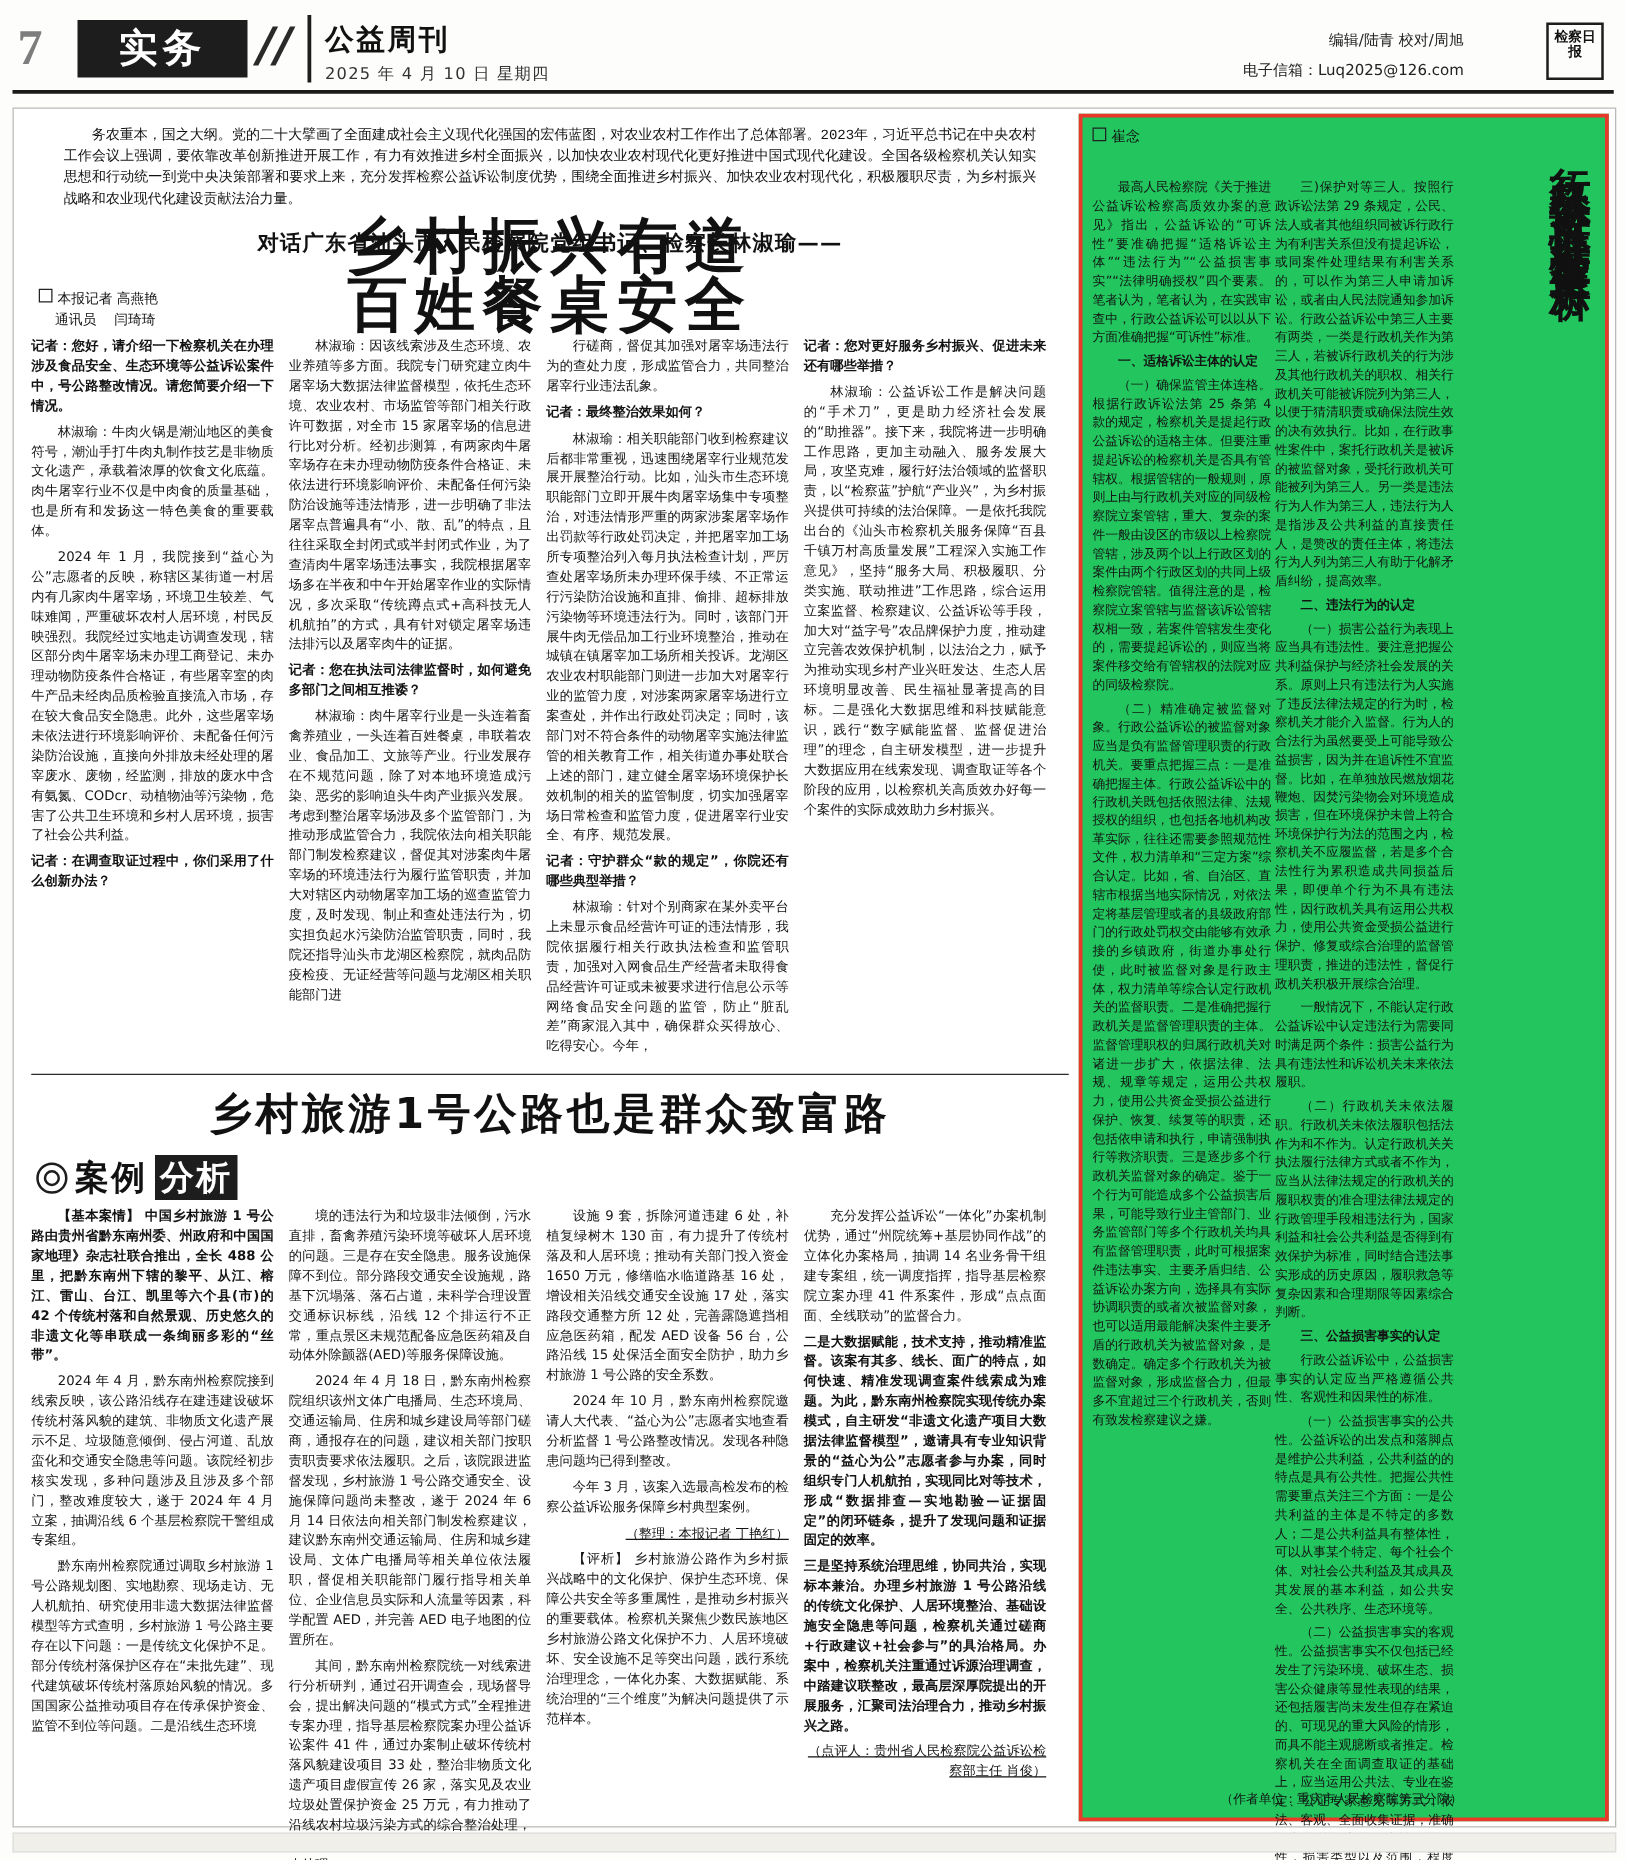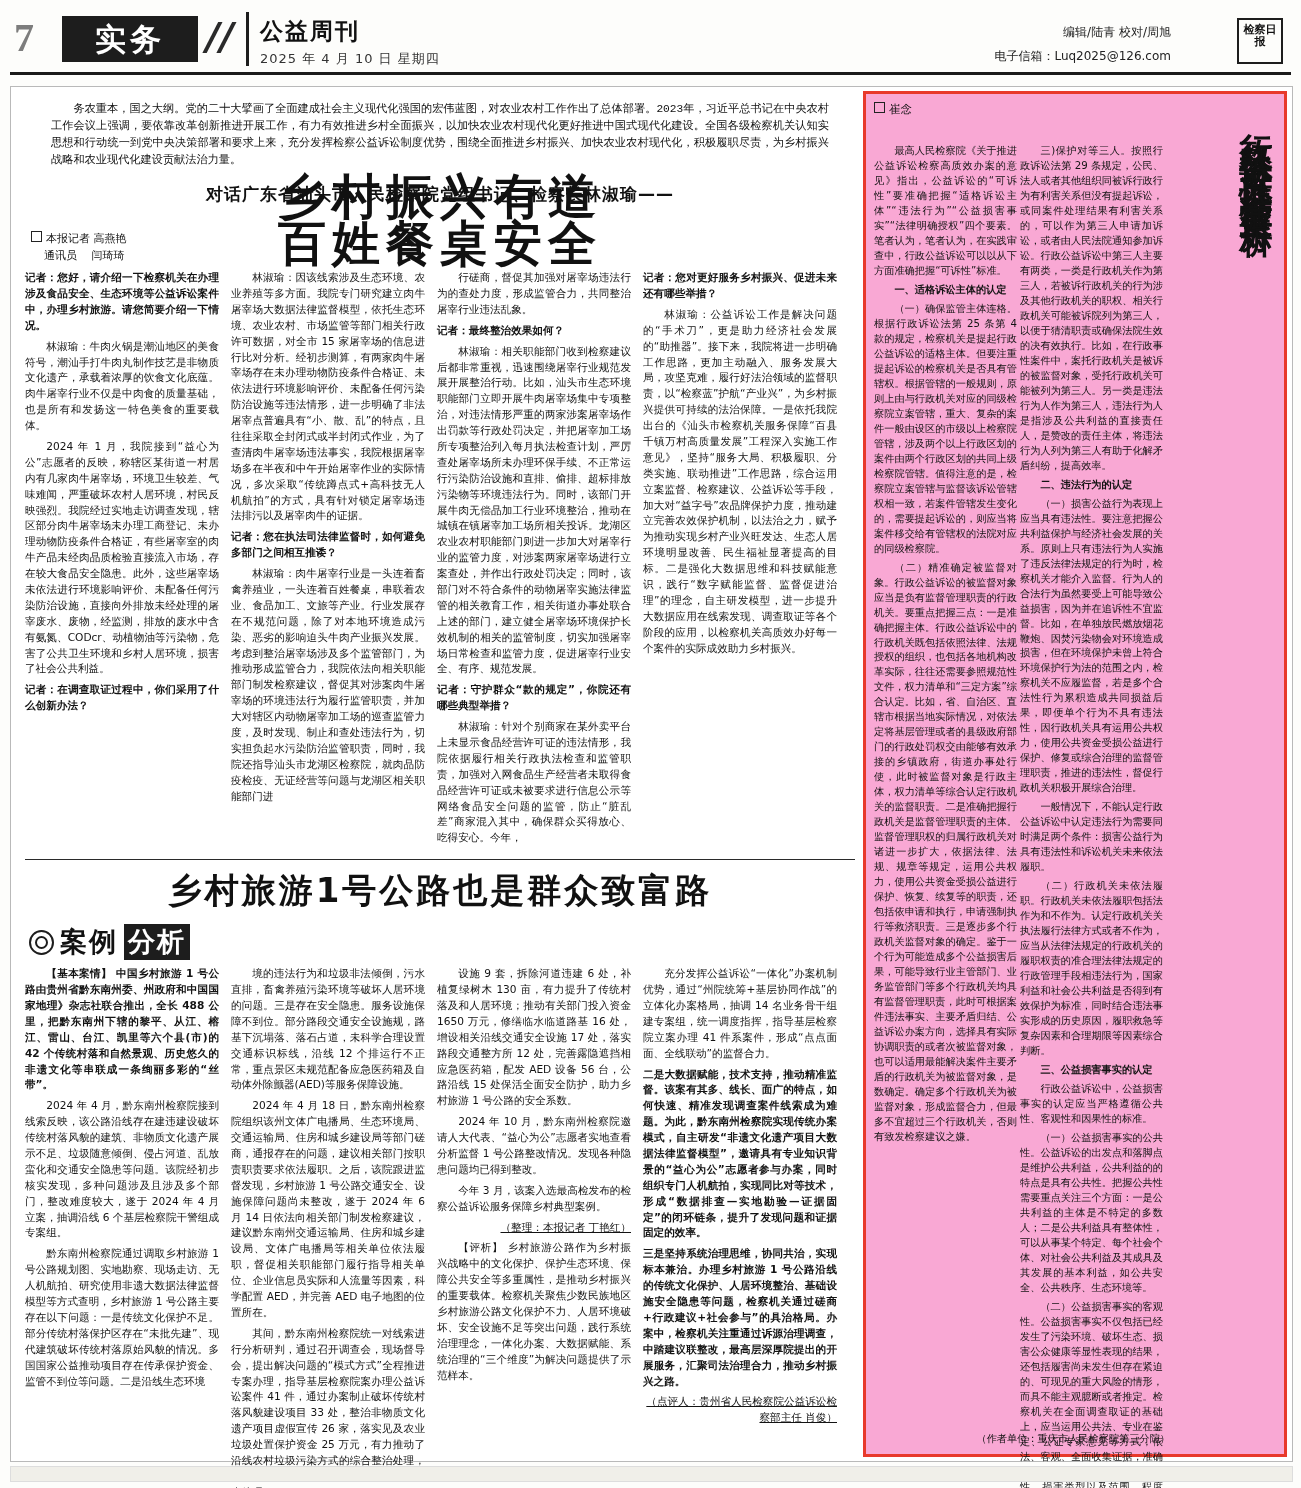--- a/index.html
+++ b/index.html
@@ -45,21 +45,21 @@
   .col p.q{font-weight:bold;text-indent:0;}
   .col p.noind{text-indent:0;text-decoration:underline;}
 
   .rule{height:1px;background:#2a2a2a;margin:8px 0 6px 0;}
 
   .mid-head{text-align:center;font-size:34px;font-weight:bold;letter-spacing:3px;margin:8px 0 2px 0;}
 
   .basecase{font-weight:bold;}
 
   
-  .right-zone{position:absolute;left:852px;top:4px;width:424px;height:1366px;border:3px solid #e8392b;background:#f9a8d4;box-sizing:border-box;}
+  .right-zone{position:absolute;left:852px;top:4px;width:424px;height:1366px;border:3px solid #e8392b;background:#22c55e;box-sizing:border-box;}
   .rz-inner{position:absolute;left:6px;top:6px;right:6px;bottom:6px;}
   .rz-vtitle{position:absolute;right:2px;top:8px;width:112px;height:1330px;
              writing-mode:vertical-rl;text-orientation:upright;
              font-size:33px;font-weight:bold;letter-spacing:5px;line-height:1.22;
              font-family:"DejaVu Sans",sans-serif;}
   .rz-tag{position:absolute;left:2px;top:2px;font-size:11.5px;}
   .rz-tag .box{display:inline-block;width:9px;height:9px;border:1px solid #222;margin-right:4px;}
   .rz-cols{position:absolute;left:2px;top:24px;width:296px;bottom:22px;display:flex;gap:3px;margin-top:20px;}
   .rz-col{font-size:10.2px;line-height:1.47;text-align:justify;color:#131313;}
   .rz-col p{margin:0 0 4px 0;text-indent:2em;}
@@ -104,21 +104,21 @@
       <div style="text-align:center;font-size:48px;font-weight:bold;letter-spacing:6px;margin-top:-92px;">乡村振兴有道</div>
 
 
       <div class="byline">
         <span class="box"></span><span>本报记者  高燕艳</span><br>
         <span style="margin-left:13px">通讯员　 闫琦琦</span>
       </div>
 
       <div class="cols">
         <div class="col" style="width:194px">
-          <p class="q">记者：您好，请介绍一下检察机关在办理涉及食品安全、生态环境等公益诉讼案件中，办理乡村旅游。请您简要介绍一下情况。</p>
+          <p class="q">记者：您好，请介绍一下检察机关在办理涉及食品安全、生态环境等公益诉讼案件中，号公路整改情况。请您简要介绍一下情况。</p>
           <p>林淑瑜：牛肉火锅是潮汕地区的美食符号，潮汕手打牛肉丸制作技艺是非物质文化遗产，承载着浓厚的饮食文化底蕴。肉牛屠宰行业不仅是中肉食的质量基础，也是所有和发扬这一特色美食的重要载体。</p>
           <p>2024 年 1 月，我院接到“益心为公”志愿者的反映，称辖区某街道一村居内有几家肉牛屠宰场，环境卫生较差、气味难闻，严重破坏农村人居环境，村民反映强烈。我院经过实地走访调查发现，辖区部分肉牛屠宰场未办理工商登记、未办理动物防疫条件合格证，有些屠宰室的肉牛产品未经肉品质检验直接流入市场，存在较大食品安全隐患。此外，这些屠宰场未依法进行环境影响评价、未配备任何污染防治设施，直接向外排放未经处理的屠宰废水、废物，经监测，排放的废水中含有氨氮、CODcr、动植物油等污染物，危害了公共卫生环境和乡村人居环境，损害了社会公共利益。</p>
           <p class="q">记者：在调查取证过程中，你们采用了什么创新办法？</p>
         </div>
         <div class="col" style="width:194px">
           <p>林淑瑜：因该线索涉及生态环境、农业养殖等多方面。我院专门研究建立肉牛屠宰场大数据法律监督模型，依托生态环境、农业农村、市场监管等部门相关行政许可数据，对全市 15 家屠宰场的信息进行比对分析。经初步测算，有两家肉牛屠宰场存在未办理动物防疫条件合格证、未依法进行环境影响评价、未配备任何污染防治设施等违法情形，进一步明确了非法屠宰点普遍具有“小、散、乱”的特点，且往往采取全封闭式或半封闭式作业，为了查清肉牛屠宰场违法事实，我院根据屠宰场多在半夜和中午开始屠宰作业的实际情况，多次采取“传统蹲点式+高科技无人机航拍”的方式，具有针对锁定屠宰场违法排污以及屠宰肉牛的证据。</p>
           <p class="q">记者：您在执法司法律监督时，如何避免多部门之间相互推诿？</p>
           <p>林淑瑜：肉牛屠宰行业是一头连着畜禽养殖业，一头连着百姓餐桌，串联着农业、食品加工、文旅等产业。行业发展存在不规范问题，除了对本地环境造成污染、恶劣的影响迫头牛肉产业振兴发展。考虑到整治屠宰场涉及多个监管部门，为推动形成监管合力，我院依法向相关职能部门制发检察建议，督促其对涉案肉牛屠宰场的环境违法行为履行监管职责，并加大对辖区内动物屠宰加工场的巡查监管力度，及时发现、制止和查处违法行为，切实担负起水污染防治监管职责，同时，我院还指导汕头市龙湖区检察院，就肉品防疫检疫、无证经营等问题与龙湖区相关职能部门进</p>
         </div>
         <div class="col" style="width:194px">

